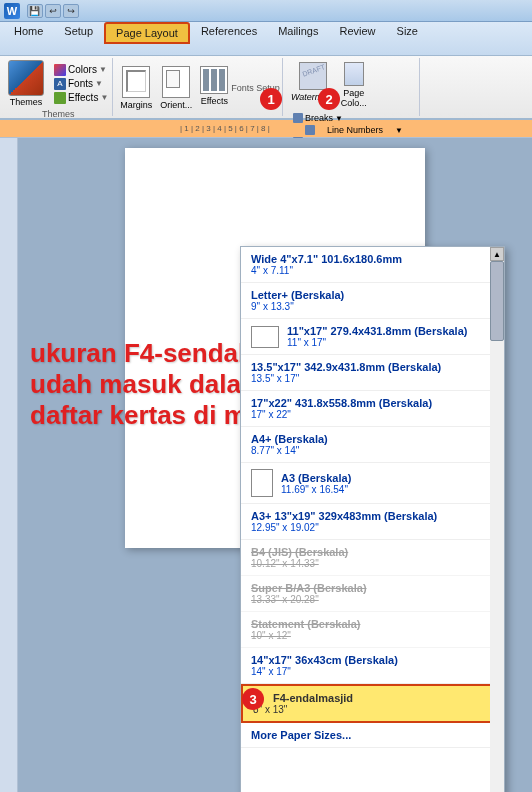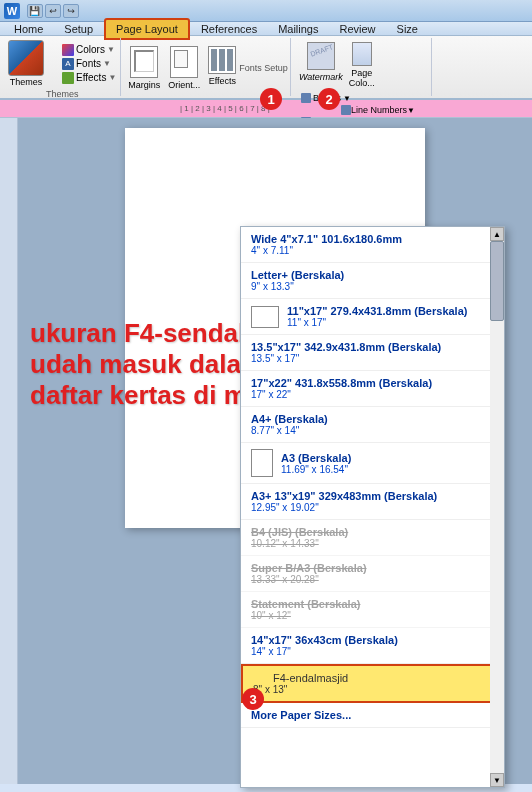--- a/index.html
+++ b/index.html
@@ -47,24 +47,24 @@
       font-size: 9px;
       display: flex;
       align-items: center;
       justify-content: center;
       cursor: pointer;
       color: #333;
     }
 
     
     .ribbon-tabs {
-      height: 14px;
+      height: 34px;
       background: linear-gradient(to bottom, #dce9f7, #c5d9ef);
       display: flex;
-      align-items: center;
+      align-items: flex-start;
       padding: 0 4px;
       border-bottom: 1px solid #a0b8d0;
     }
     .ribbon-tab {
       padding: 3px 10px;
       font-size: 11px;
       cursor: pointer;
       color: #1a1a1a;
       border-radius: 3px 3px 0 0;
       margin-right: 1px;
@@ -109,21 +109,21 @@
       height: 36px;
       background: linear-gradient(135deg, #4a90d9 0%, #2060a0 50%, #c84020 50%, #a03010 100%);
       border-radius: 3px;
       border: 1px solid #888;
     }
 
     .themes-sidebar {
       display: flex;
       flex-direction: column;
       font-size: 10px;
-      margin-left: 14px;
+      margin-left: 6px;
     }
     .themes-side-item {
       display: flex;
       align-items: center;
       gap: 2px;
       cursor: pointer;
       padding: 1px 0;
     }
     .side-color-icon {
       width: 12px;
@@ -223,21 +223,21 @@
     .color-page-icon {
       width: 20px;
       height: 24px;
       background: linear-gradient(to bottom, #e0e8f8, #c0d0e8);
       border: 1px solid #888;
     }
 
     
     .ruler-area {
       height: 18px;
-      background: #f9a8d4;
+      background: #fdba74;
       border-bottom: 1px solid #b0c0d4;
       display: flex;
       align-items: center;
       padding-left: 180px;
       font-size: 8px;
       color: #555;
     }
 
     
     .main-area {
@@ -500,21 +500,21 @@
         <div class="color-page-icon"></div>
         <span style="font-size:9px; margin-top:2px; text-align:center;">Page<br>Colo...</span>
       </div>
     </div>
     <div style="display:flex; flex-direction:column; font-size:9px; margin-left:4px; padding-top:2px;">
       <div style="display:flex; align-items:center; gap:2px; cursor:pointer; padding:1px 0;">
         <div style="width:10px; height:10px; background:#6080b0; border-radius:1px;"></div>
         <span>Breaks</span>
         <span style="font-size:8px;">▼</span>
       </div>
-      <div style="display:flex; align-items:center; gap:0; cursor:pointer; padding:1px 12px;margin-left:28px;">
+      <div style="display:flex; align-items:center; gap:12px; cursor:pointer; padding:1px 12px;">
         <div style="width:10px; height:10px; background:#6080b0; border-radius:1px;"></div>
         <span>Line Numbers</span>
         <span style="font-size:8px;">▼</span>
       </div>
       <div style="display:flex; align-items:center; gap:2px; cursor:pointer; padding:1px 0;">
         <div style="width:10px; height:10px; background:#6080b0; border-radius:1px;"></div>
         <span>Hyphenation</span>
         <span style="font-size:8px;">▼</span>
       </div>
     </div>
@@ -625,21 +625,21 @@
 
       <div class="dropdown-item">
         <div class="item-text">
           <div class="item-title">14"x17" 36x43cm (Berskala)</div>
           <div class="item-size">14" x 17"</div>
         </div>
       </div>
 
       <div class="dropdown-item highlighted">
         <div class="item-text">
-          <div class="item-title" style="color:#333; font-weight:normal;margin-left:20px;">F4-endalmasjid</div>
+          <div class="item-title" style="color:#333; font-weight:bold;margin-left:20px;">F4-endalmasjid</div>
           <div class="item-size" style="color:#333;">8" x 13"</div>
         </div>
       </div>
 
       <div class="dropdown-item">
         <div class="item-text">
           <div class="item-title">More Paper Sizes...</div>
         </div>
       </div>
 

